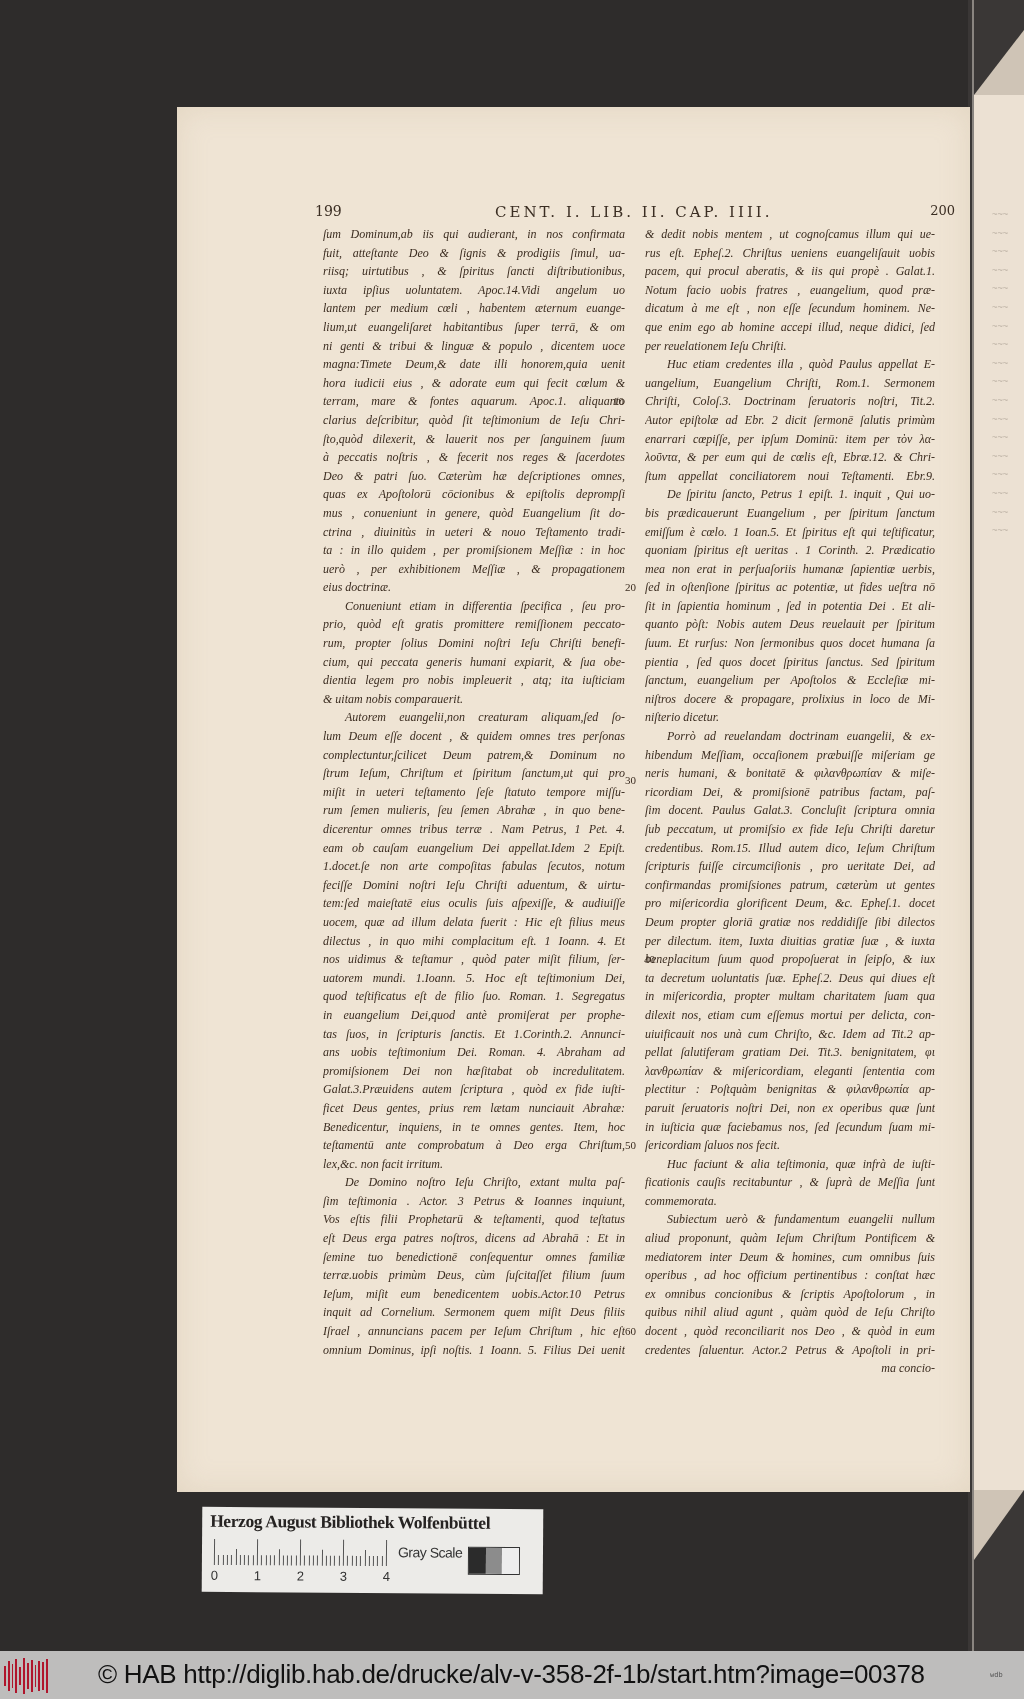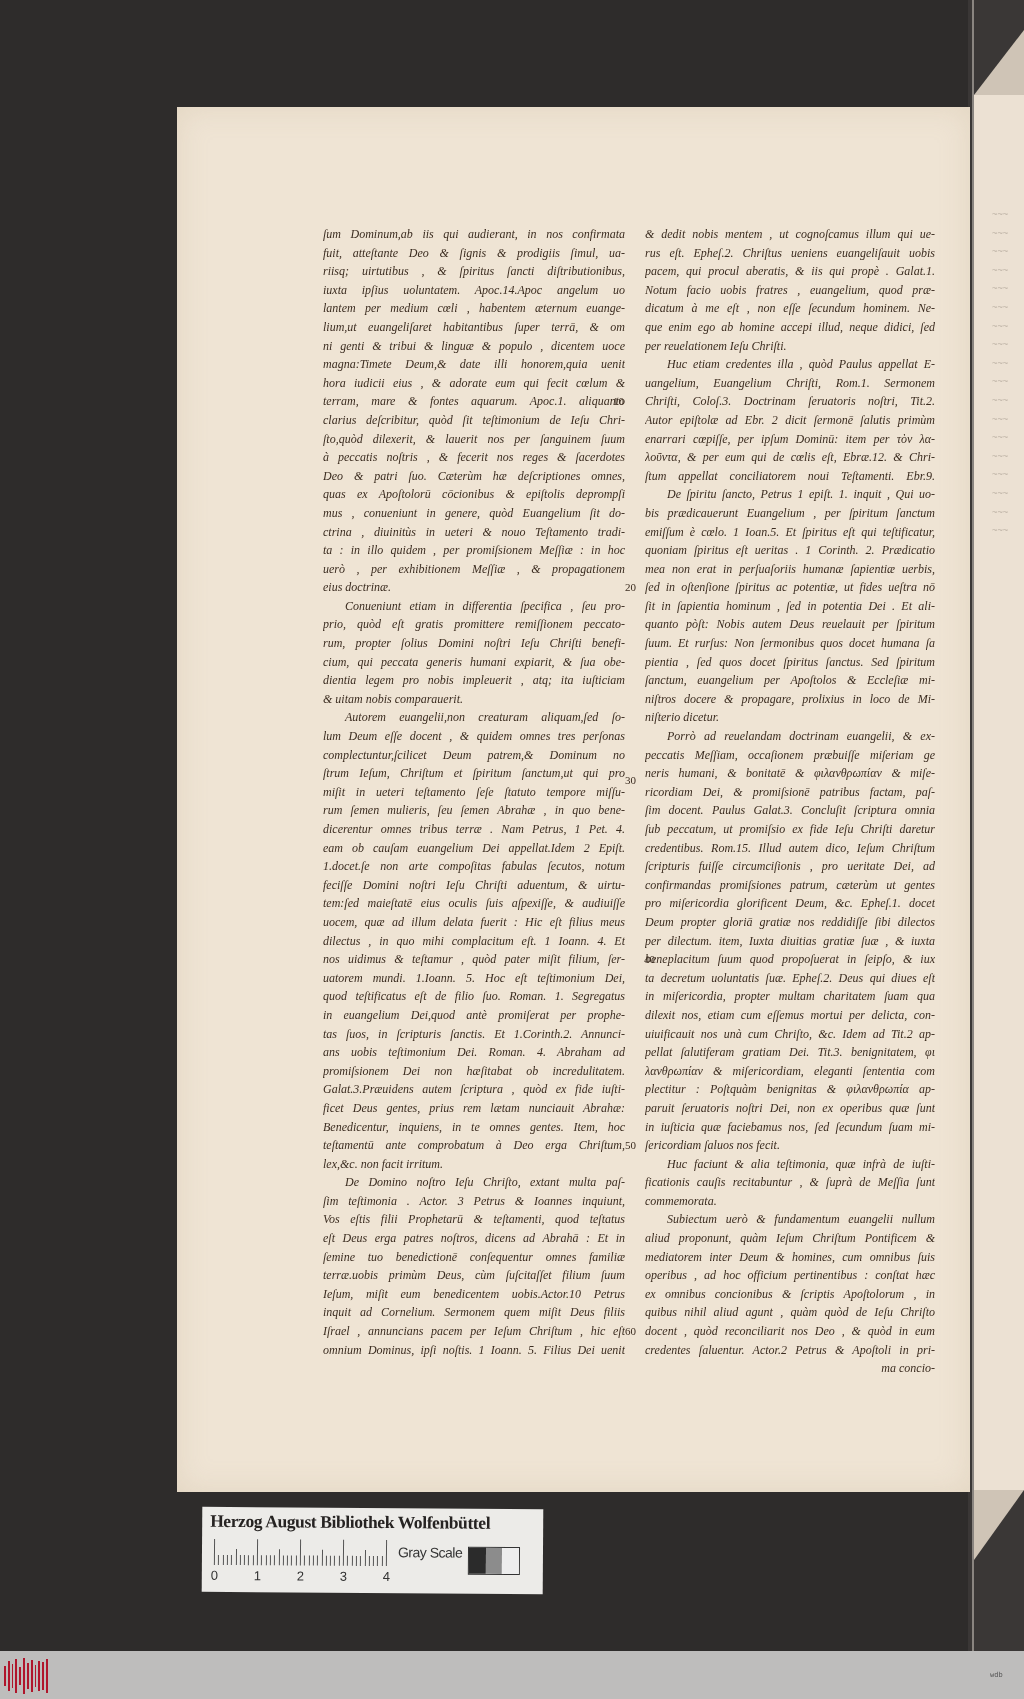--- a/index.html
+++ b/index.html
@@ -38,26 +38,31 @@
 <body>
 
 <div class="board"></div>
 <div class="board-edge"></div>
 <div class="right-leaf-fold-top"></div>
 <div class="right-leaf"></div>
 <div class="right-leaf-fold-bottom"></div>
 <div class="leaf-line"></div>
 
 <div class="page">
+  <div class="hdr" style="left:138px;width:640px;">
+    <span style="position:absolute;left:0;letter-spacing:0;font-size:14px;">199</span>
+    <span style="position:absolute;left:180px;">CENT. I. LIB. II. CAP. IIII.</span>
+    <span style="position:absolute;right:0;letter-spacing:0;font-size:13px;">200</span>
+  </div>
 
   <div class="col" id="col-left" style="left:146px;width:302px;">
       <span class="ln">ſum Dominum,ab iis qui audierant, in nos confirmata</span>
       <span class="ln">fuit, atteſtante Deo &amp; ſignis &amp; prodigiis ſimul, ua-</span>
       <span class="ln">riisq; uirtutibus , &amp; ſpiritus ſancti diſtributionibus,</span>
-      <span class="ln">iuxta ipſius uoluntatem.     Apoc.14.Apoc angelum uo</span>
+      <span class="ln">iuxta ipſius uoluntatem.     Apoc.14.Vidi angelum uo</span>
       <span class="ln">lantem per medium cœli , habentem æternum euange-</span>
       <span class="ln">lium,ut euangeliſaret habitantibus ſuper terrā, &amp; om</span>
       <span class="ln">ni genti &amp; tribui &amp; linguæ &amp; populo , dicentem uoce</span>
       <span class="ln">magna:Timete Deum,&amp; date illi honorem,quia uenit</span>
       <span class="ln">hora iudicii eius , &amp; adorate eum qui fecit cœlum &amp;</span>
       <span class="ln">terram, mare &amp; fontes aquarum.  Apoc.1. aliquanto</span>
       <span class="ln">clarius deſcribitur, quòd ſit teſtimonium de Ieſu Chri-</span>
       <span class="ln">ſto,quòd dilexerit, &amp; lauerit nos per ſanguinem ſuum</span>
       <span class="ln">à peccatis noſtris , &amp; fecerit nos reges &amp; ſacerdotes</span>
       <span class="ln">Deo &amp; patri ſuo. Cæterùm hæ deſcriptiones omnes,</span>
@@ -131,21 +136,21 @@
       <span class="ln">mea non erat in perſuaſoriis humanæ ſapientiæ uerbis,</span>
       <span class="ln">ſed in oſtenſione ſpiritus ac potentiæ, ut fides ueſtra nō</span>
       <span class="ln">ſit in ſapientia hominum , ſed in potentia Dei . Et ali-</span>
       <span class="ln">quanto pòſt: Nobis autem Deus reuelauit per ſpiritum</span>
       <span class="ln">ſuum. Et rurſus: Non ſermonibus quos docet humana ſa</span>
       <span class="ln">pientia , ſed quos docet ſpiritus ſanctus. Sed ſpiritum</span>
       <span class="ln">ſanctum, euangelium per Apoſtolos &amp; Eccleſiæ mi-</span>
       <span class="ln">niſtros docere &amp; propagare, prolixius in loco de Mi-</span>
       <span class="ln last">niſterio dicetur.</span>
       <span class="ln ind">Porrò ad reuelandam doctrinam euangelii, &amp; ex-</span>
-      <span class="ln">peccatis Meſſiam, occaſionem præbuiſſe miſeriam ge</span>
+      <span class="ln">hibendum Meſſiam, occaſionem præbuiſſe miſeriam ge</span>
       <span class="ln">neris humani, &amp; bonitatē &amp; φιλανθρωπίαν &amp; miſe-</span>
       <span class="ln">ricordiam Dei, &amp; promiſsionē patribus factam, paſ-</span>
       <span class="ln">ſim docent. Paulus Galat.3. Concluſit ſcriptura omnia</span>
       <span class="ln">ſub peccatum, ut promiſsio ex fide Ieſu Chriſti daretur</span>
       <span class="ln">credentibus. Rom.15. Illud autem dico, Ieſum Chriſtum</span>
       <span class="ln">ſcripturis fuiſſe circumciſionis , pro ueritate Dei, ad</span>
       <span class="ln">confirmandas promiſsiones patrum, cæterùm ut gentes</span>
       <span class="ln">pro miſericordia glorificent Deum, &amp;c. Epheſ.1. docet</span>
       <span class="ln">Deum propter gloriā gratiæ nos reddidiſſe ſibi dilectos</span>
       <span class="ln">per dilectum. item, Iuxta diuitias gratiæ ſuæ , &amp; iuxta</span>
@@ -251,20 +256,21 @@
       <i style="height: 34px; background: rgb(176, 22, 44);"></i>
       <i style="height: 18px; background: rgb(176, 22, 44);"></i>
       <i style="height: 36px; background: rgb(176, 22, 44);"></i>
       <i style="height: 26px; background: rgb(176, 22, 44);"></i>
       <i style="height: 32px; background: rgb(176, 22, 44);"></i>
       <i style="height: 22px; background: rgb(176, 22, 44);"></i>
       <i style="height: 30px; background: rgb(176, 22, 44);"></i>
       <i style="height: 28px; background: rgb(176, 22, 44);"></i>
       <i style="height: 34px; background: rgb(176, 22, 44);"></i>
     </div>
+  <div class="footer-text">© HAB http://diglib.hab.de/drucke/alv-v-358-2f-1b/start.htm?image=00378</div>
   <div class="footer-tiny">wdb</div>
 </div>
 
 <div class="ghost" style="top: 205px;">~~~</div>
 <div class="ghost" style="top: 223.6px;">~~~</div>
 <div class="ghost" style="top: 242.2px;">~~~</div>
 <div class="ghost" style="top: 260.8px;">~~~</div>
 <div class="ghost" style="top: 279.4px;">~~~</div>
 <div class="ghost" style="top: 298px;">~~~</div>
 <div class="ghost" style="top: 316.6px;">~~~</div>

